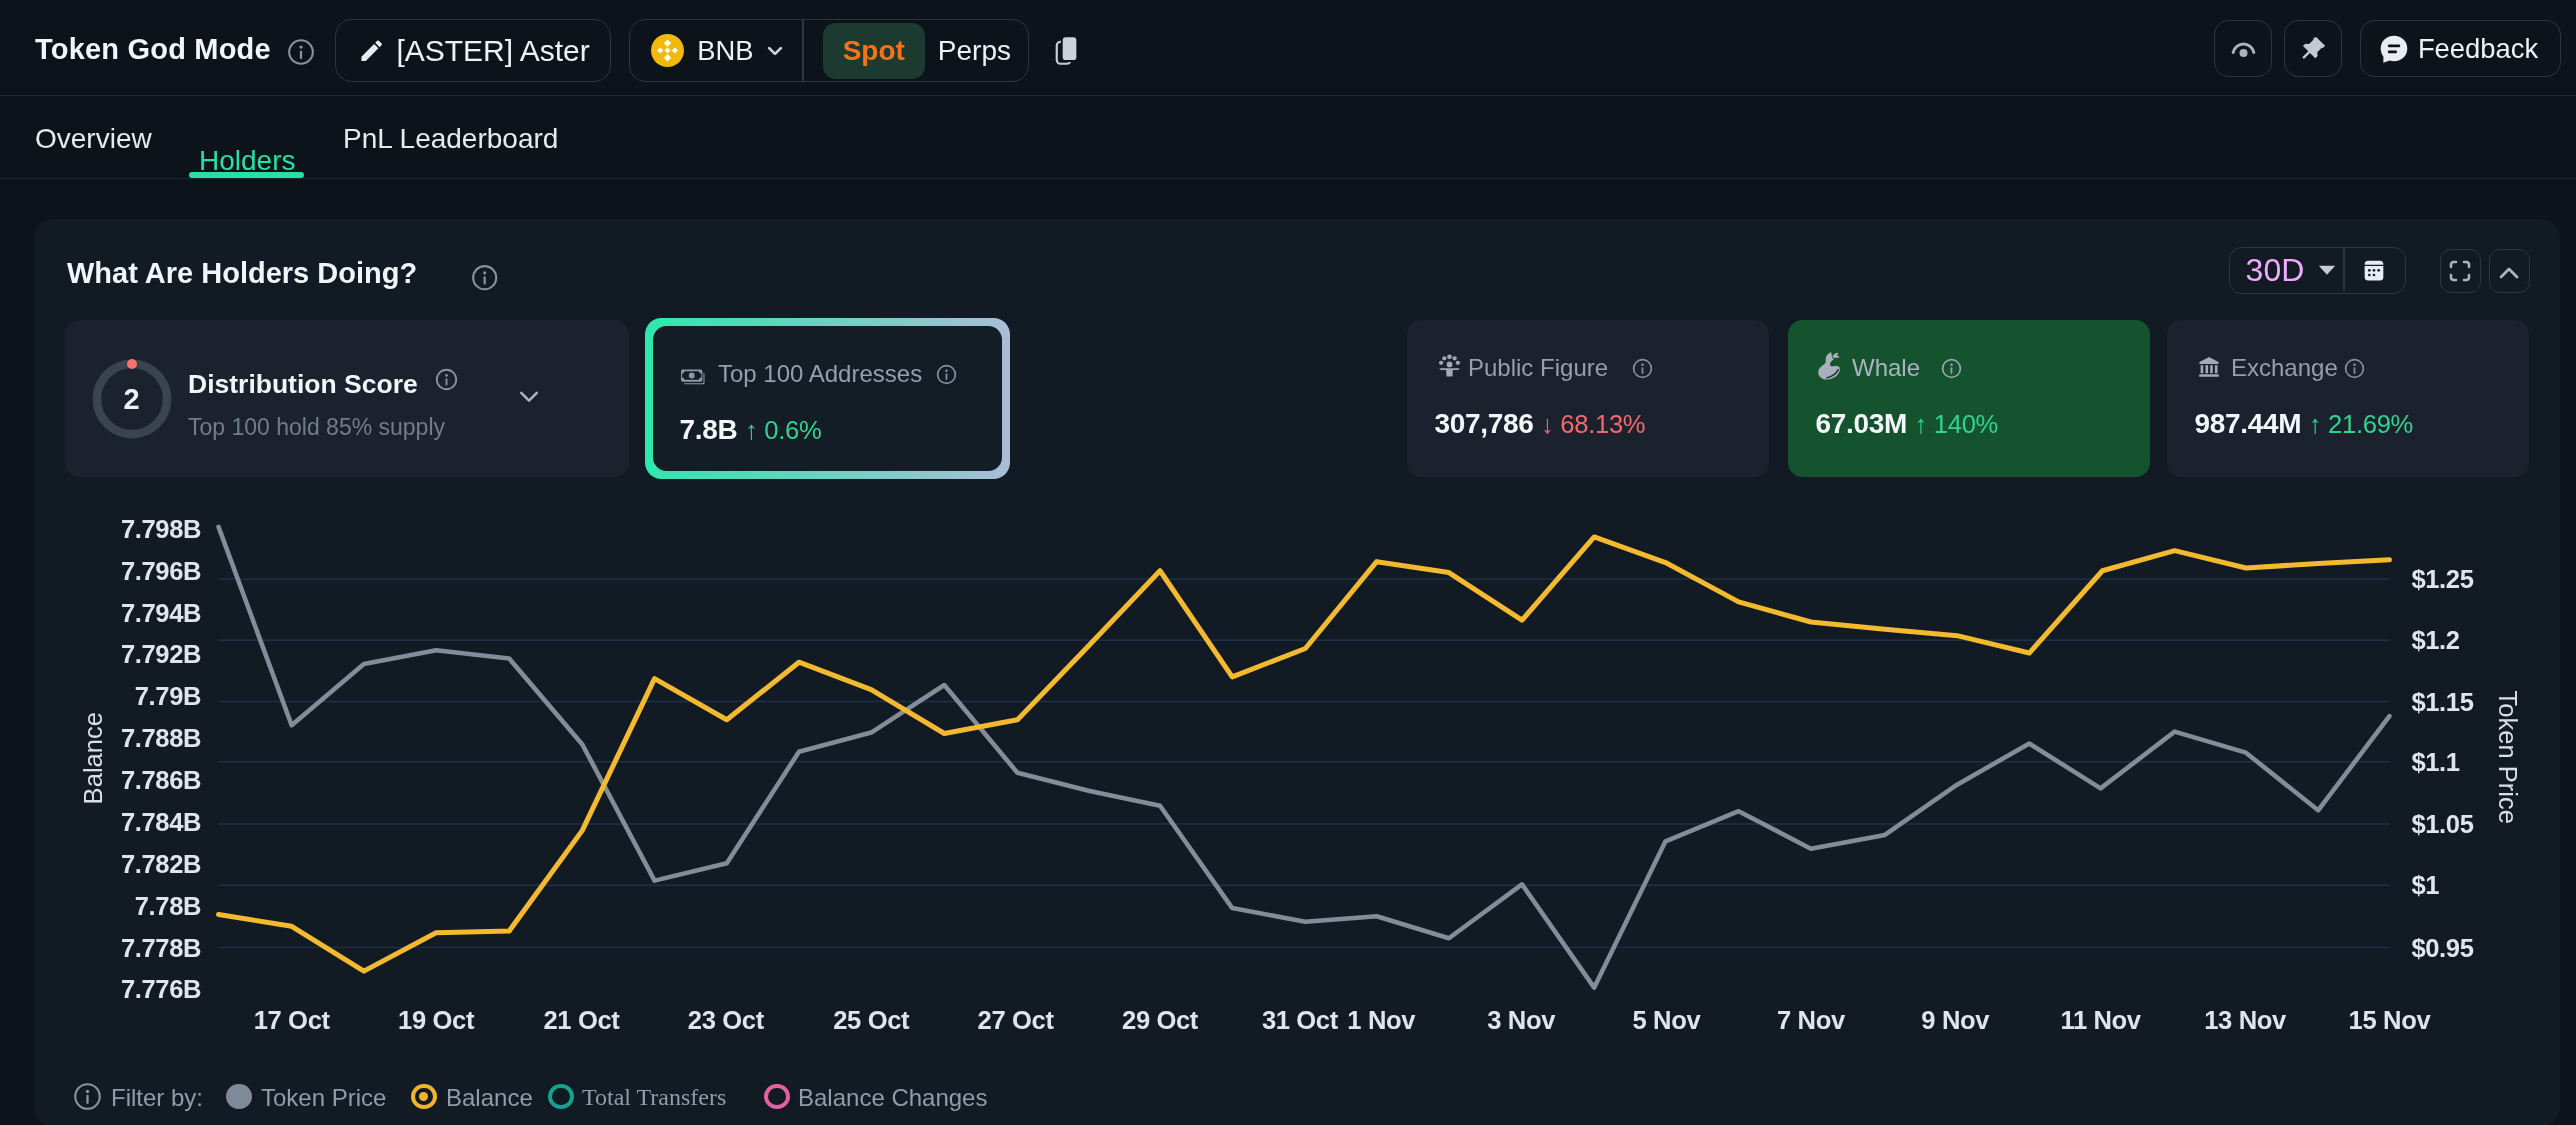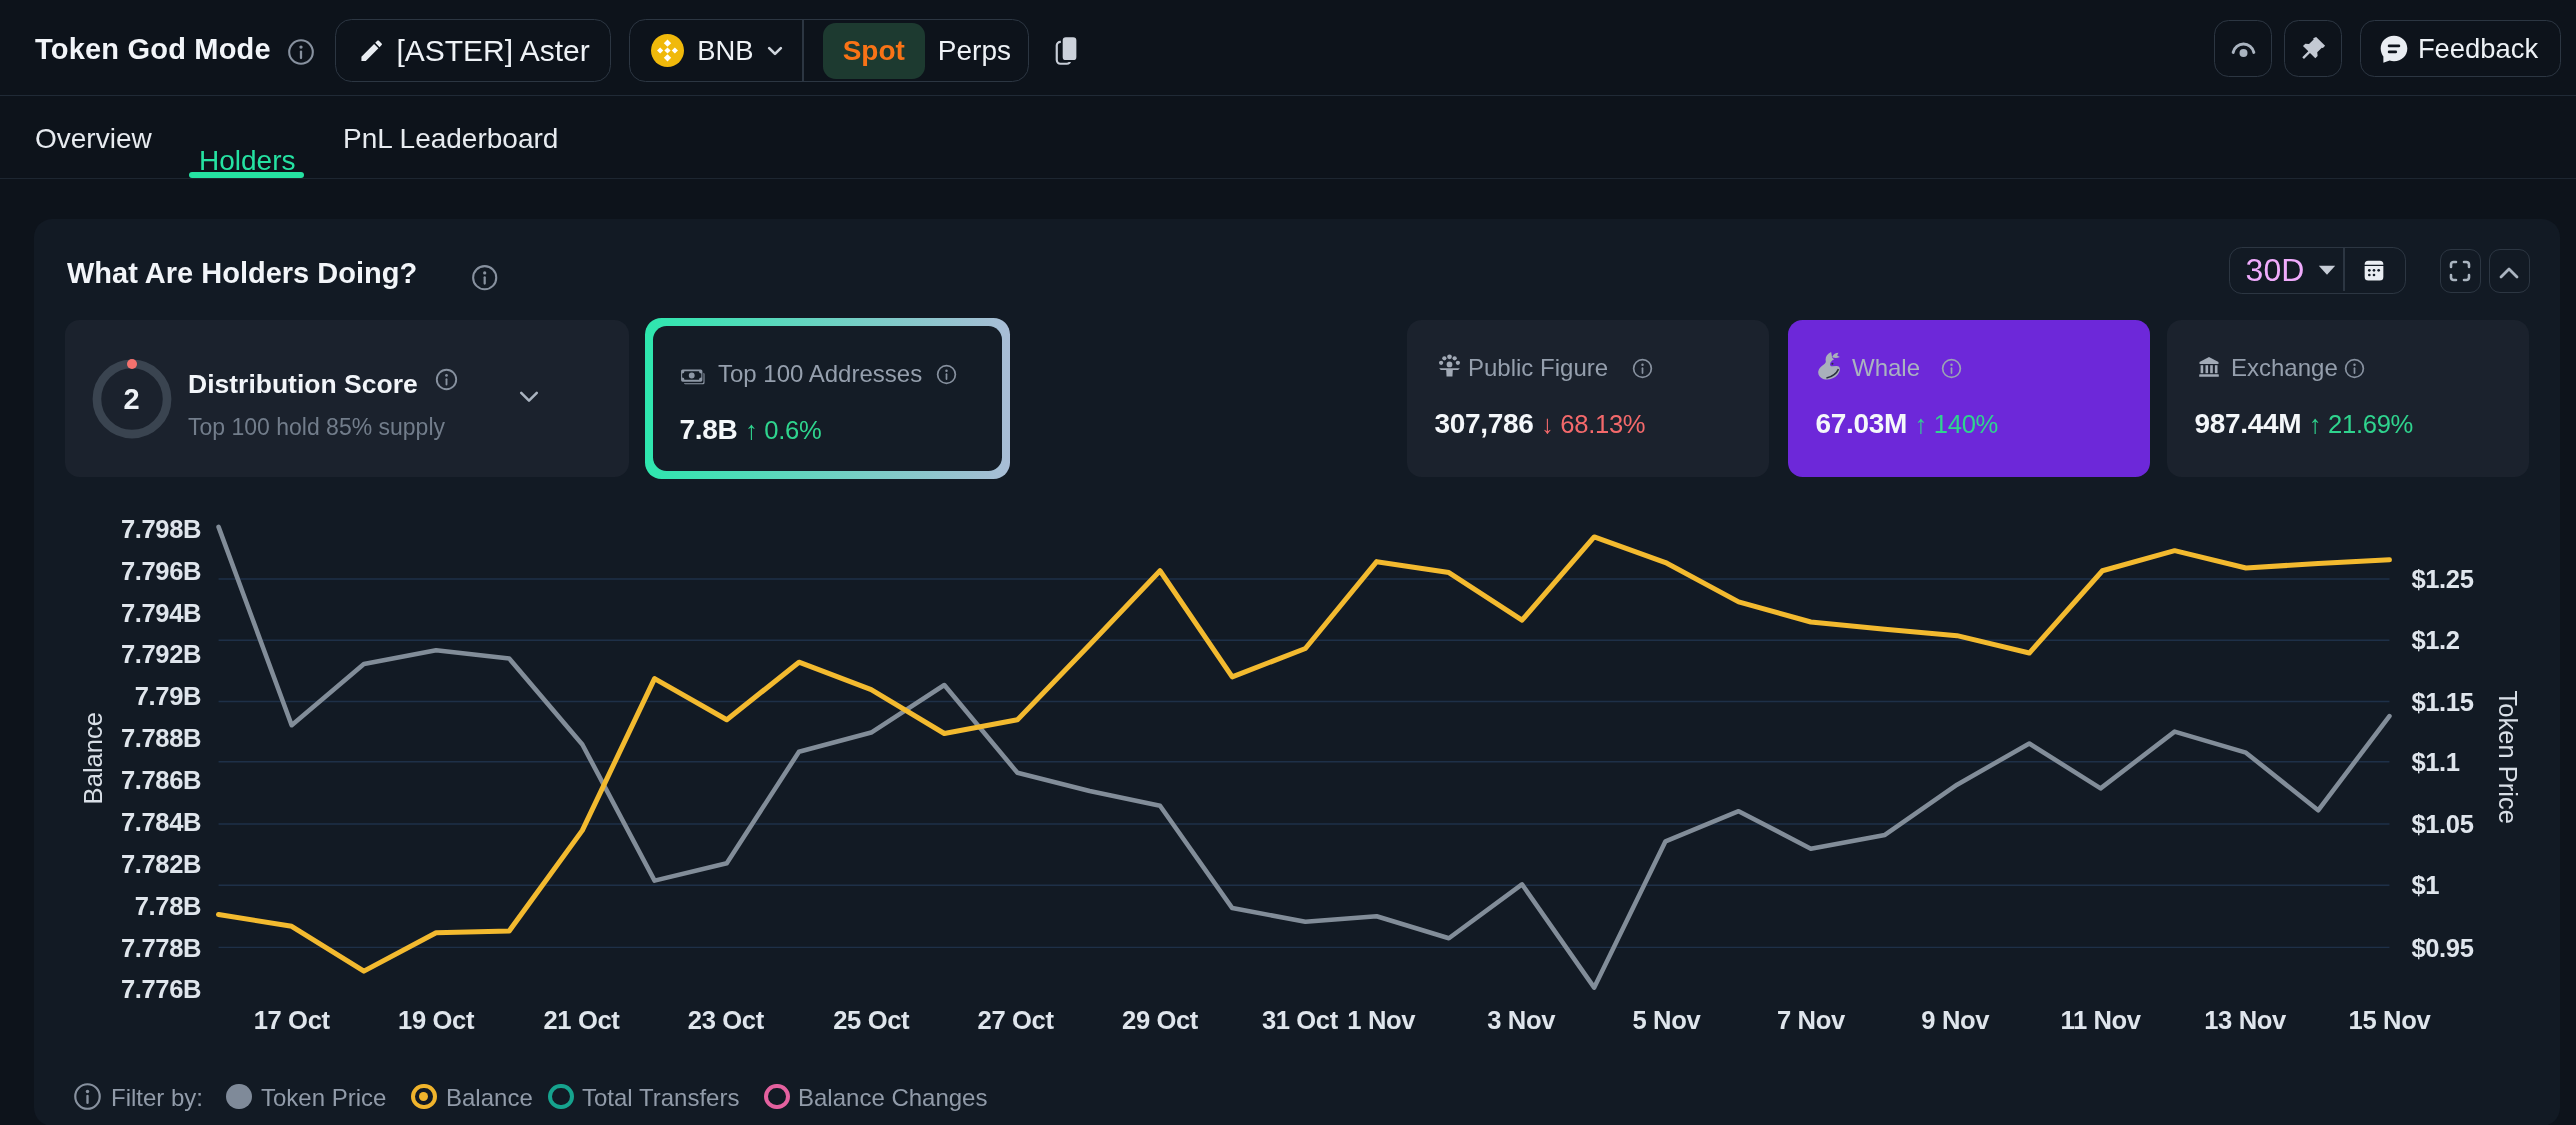--- a/index.html
+++ b/index.html
@@ -184,21 +184,21 @@
         <path d="M3 20.6h28l-2.2 2.6h-7.3l-0.5 8.8H13l-0.5-8.8H5.2z"></path>
       </svg>
       <div class="stat-title" style="left:61px;">Public Figure</div>
       <svg class="abs" style="left:225px; top:38px;" width="21" height="21" viewBox="0 0 32 32">
         <circle cx="16" cy="16" r="13.5" fill="none" stroke="#87919f" stroke-width="2.6"></circle>
         <circle cx="16" cy="10.4" r="1.9" fill="#87919f"></circle>
         <rect x="14.7" y="14.2" width="2.6" height="10" rx="1.3" fill="#87919f"></rect>
       </svg>
       <div class="stat-value" style="left:27.4px;">307,786 <span class="delta down">↓ 68.13%</span></div>
     </div>
-    <div class="stat" style="left:1754px; width:362px; background:#6d28d9;">
+    <div class="stat" style="left:1754px; width:362px; background:#14532d;">
       <svg class="abs" style="left:28px; top:31px;" width="27.4" height="29" viewBox="0 0 28 31">
         <path d="M15.5,1.2 C10.8,3.4 9,7 9.8,10.8 C10,12.3 9.4,13.4 7.7,14.5 C4.6,16.4 2.6,18.6 1.9,21.4 C1,25 3.2,28.6 6.9,29.8 C12,31.4 18.4,30 22.2,25.7 C25.1,22.4 25.7,18.2 23.7,16.6 C23,16.1 22.1,15.9 21,16 L16.6,16.4 C14.4,16.6 13.6,14.2 15.1,11.9 C16,10.6 17.2,9.6 18.7,8.9 C17.4,8.3 16.8,7.6 16.5,6.5 C16.2,5.4 16.2,4 15.5,1.2 Z" fill="#a9b0bb"></path>
         <path d="M16.8,6.2 C18,3.6 20.4,2 23.4,2 L21.9,4.7 L24.9,6.3 C22.4,7.6 19.6,7.7 17.5,6.9 Z" fill="#a9b0bb"></path>
         <path d="M10.5,28.8 C16.3,27.5 21.3,24 23.4,19.3" fill="none" stroke="#2a323e" stroke-width="1.7"></path>
         <circle cx="16.9" cy="13.7" r="1.1" fill="#2a323e"></circle>
       </svg>
       <div class="stat-title" style="left:64px; color:#aab3c0;">Whale</div>
       <svg class="abs" style="left:153px; top:38px;" width="21" height="21" viewBox="0 0 32 32">
         <circle cx="16" cy="16" r="13.5" fill="none" stroke="#9aa4b2" stroke-width="2.6"></circle>
         <circle cx="16" cy="10.4" r="1.9" fill="#9aa4b2"></circle>
@@ -285,18 +285,18 @@
       <circle cx="16" cy="10.4" r="1.9" fill="#87919f"></circle>
       <rect x="14.7" y="14.2" width="2.6" height="10" rx="1.3" fill="#87919f"></rect>
     </svg>
     <div class="abs leg" style="left:111px; top:6.4px;">Filter by:</div>
     <div class="abs" style="left:226px; top:5.5px; width:25.6px; height:25.6px; border-radius:50%; background:#7f8a99;"></div>
     <div class="abs leg" style="left:261px; top:6.4px;">Token Price</div>
     <div class="abs" style="left:411px; top:5.5px; width:25.6px; height:25.6px; border-radius:50%; border:4.6px solid #f0b42c;"></div>
     <div class="abs" style="left:419px; top:13.7px; width:9.1px; height:9.1px; border-radius:50%; background:#f0b42c;"></div>
     <div class="abs leg" style="left:446px; top:6.4px;">Balance</div>
     <div class="abs" style="left:548px; top:5.5px; width:25.6px; height:25.6px; border-radius:50%; border:4.6px solid #16a38e;"></div>
-    <div class="abs leg" style="left:582px; top:6.4px;">Total Transfers</div>
+    <div class="abs leg" style="left:582px; top:6.4px;font-family:Liberation Serif, serif;">Total Transfers</div>
     <div class="abs" style="left:764px; top:5.5px; width:25.6px; height:25.6px; border-radius:50%; border:4.6px solid #e4619f;"></div>
     <div class="abs leg" style="left:798px; top:6.4px;">Balance Changes</div>
   </div>
 </div>
 
 
 </body></html>

